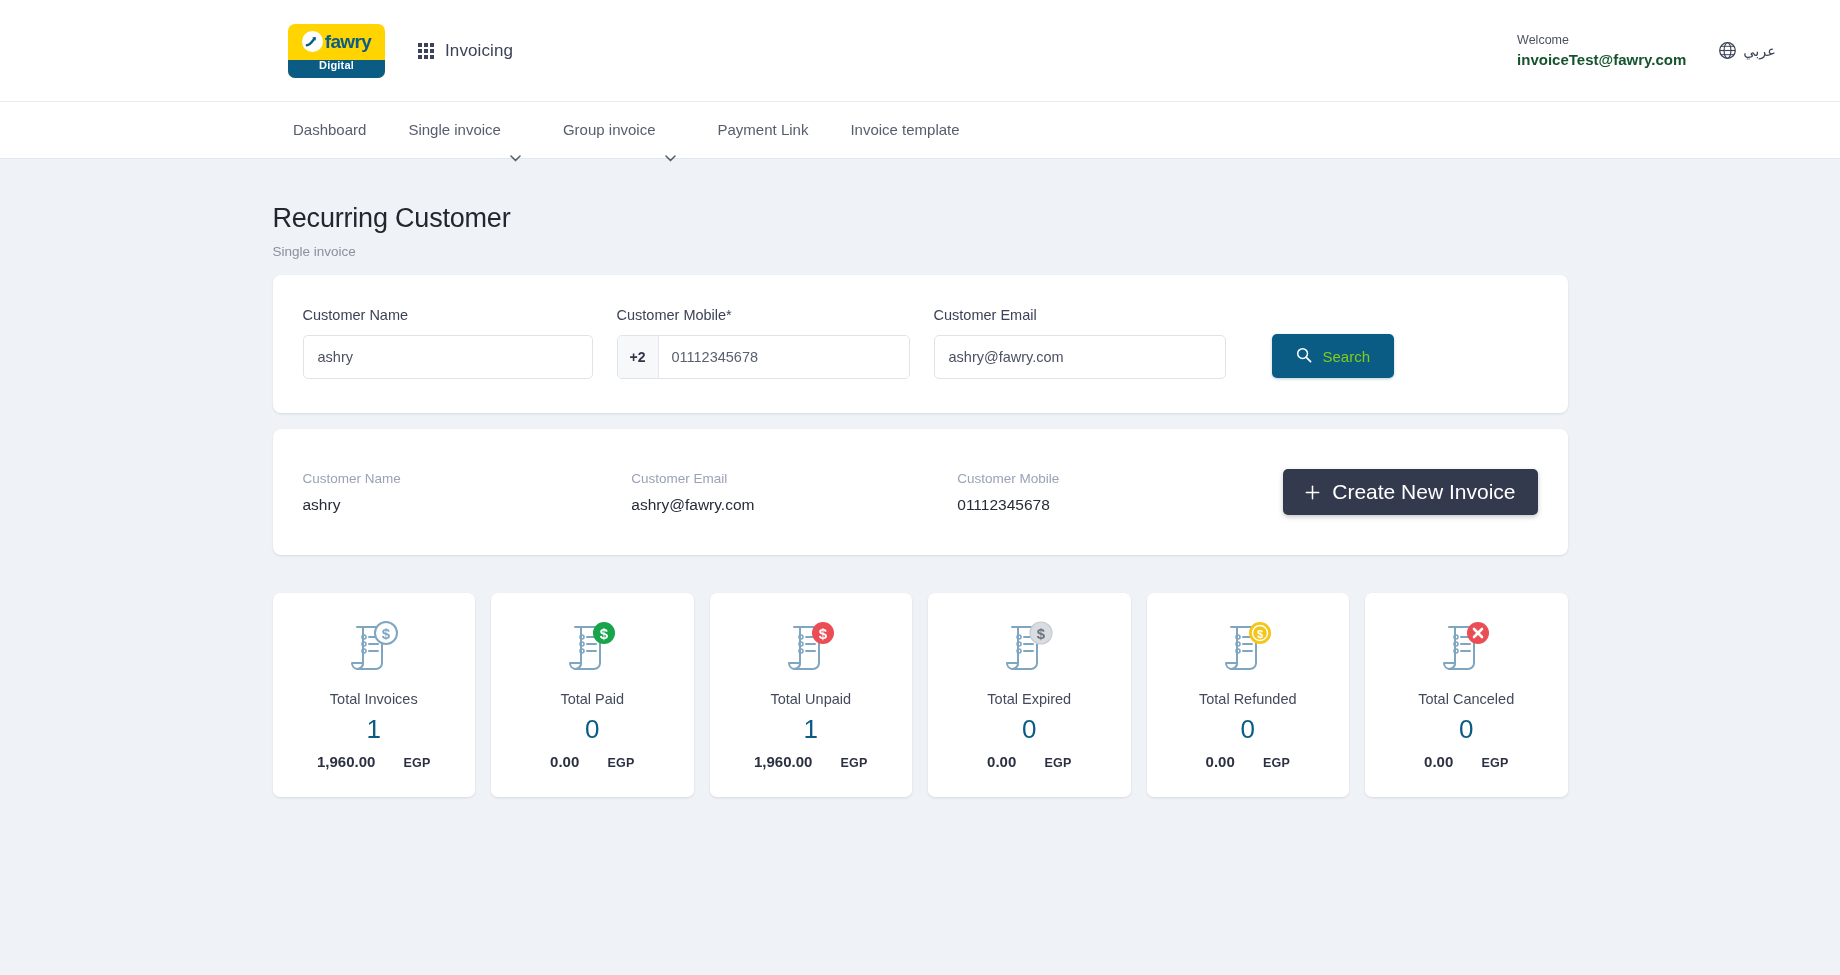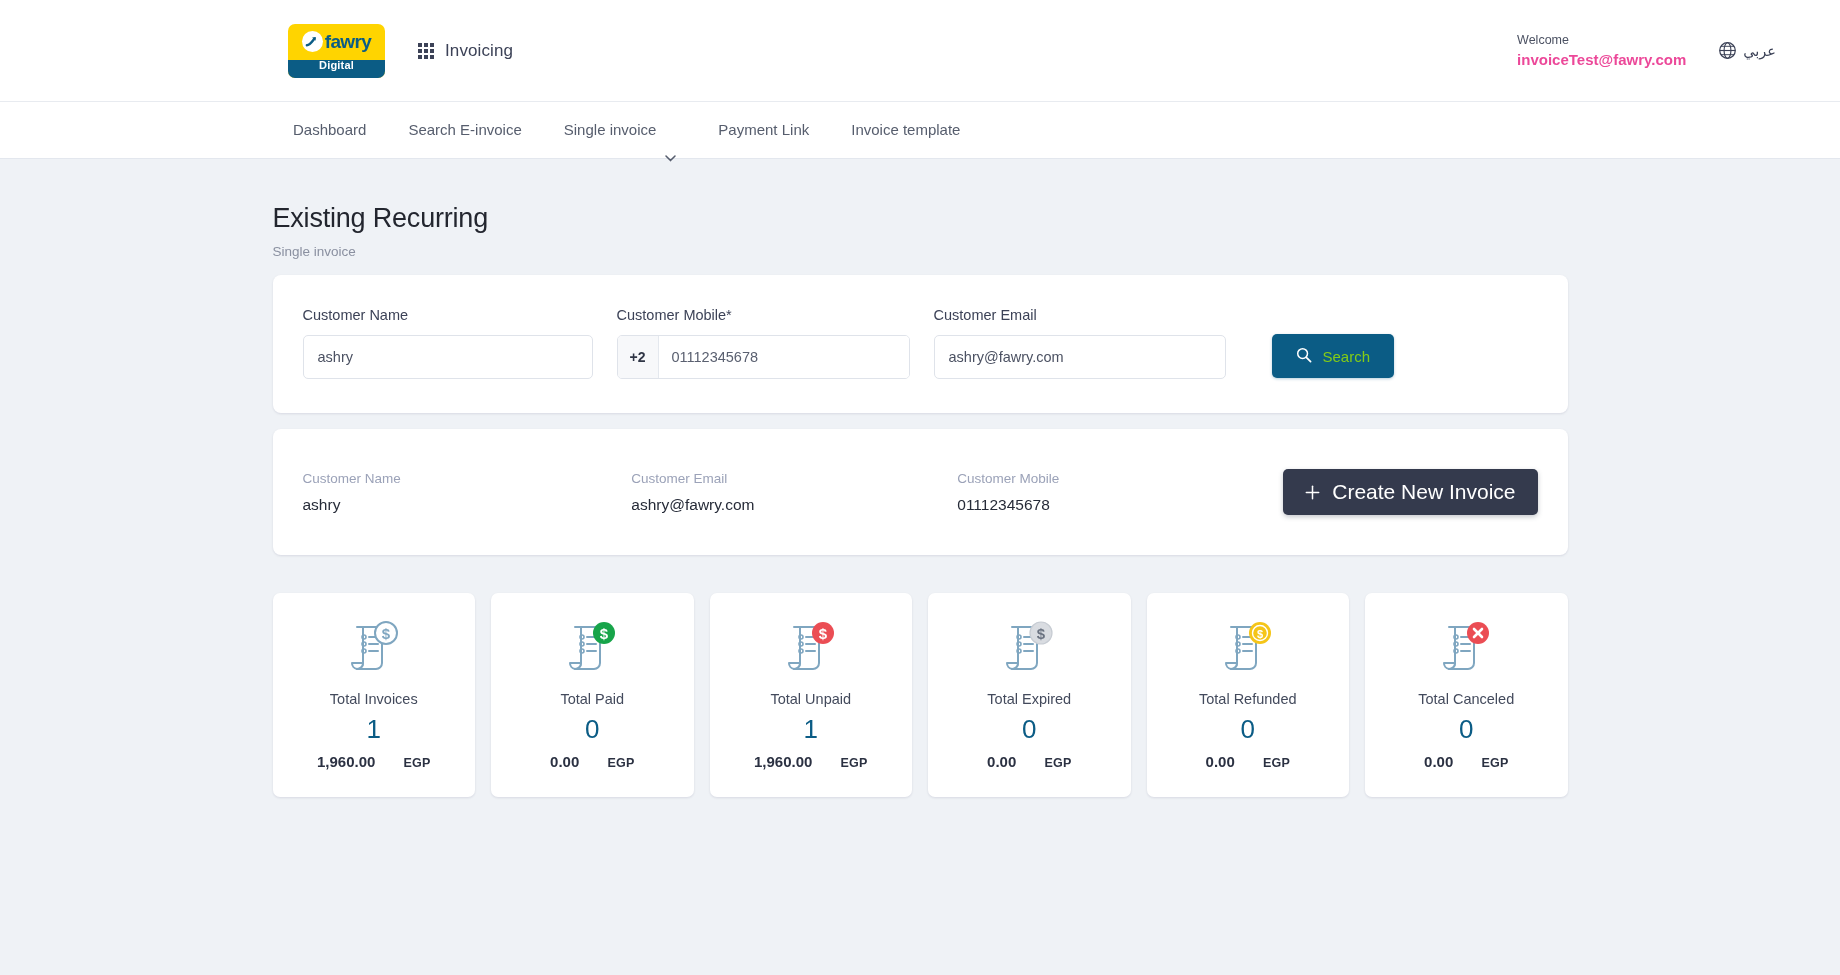--- a/index.html
+++ b/index.html
@@ -93,21 +93,21 @@
   }
 
   .header-right {
     margin-left: auto;
     display: flex;
     align-items: center;
     gap: 32px;
   }
   .welcome-block { text-align: left; line-height: 1.45; }
   .welcome-label { font-size: 12.5px; color: #4b5162; }
-  .welcome-user { font-size: 15px; color: #ec4899; font-weight: bold; }
+  .welcome-user { font-size: 15px; color: #14532d; font-weight: bold; }
   .lang-switch {
     display: flex;
     align-items: center;
     gap: 6px;
     cursor: pointer;
   }
   .globe { width: 19px; height: 19px; display: block; }
   .lang-text { font-size: 14.5px; color: #3c4257; direction: rtl; }
 
   
@@ -371,42 +371,47 @@
       <span class="lang-text">عربي</span>
     </div>
   </div>
 </div>
 
 <nav class="navbar">
   <div class="nav-item">
     <span>Dashboard</span>
   </div>
   <div class="nav-item">
-    <span>Search E-invoice</span>
-  </div>
-  <div class="nav-item">
     <span>Single invoice</span>
     <span class="caret">
       <svg width="11" height="7" viewBox="0 0 11 7" aria-hidden="true">
           <path d="M1 1 L5.5 5.6 L10 1" fill="none" stroke="#565d6d" stroke-width="1.5" stroke-linecap="round" stroke-linejoin="round"></path>
         </svg>
     </span>
   </div>
   <div class="nav-item">
+    <span>Group invoice</span>
+    <span class="caret">
+      <svg width="11" height="7" viewBox="0 0 11 7" aria-hidden="true">
+          <path d="M1 1 L5.5 5.6 L10 1" fill="none" stroke="#565d6d" stroke-width="1.5" stroke-linecap="round" stroke-linejoin="round"></path>
+        </svg>
+    </span>
+  </div>
+  <div class="nav-item">
     <span>Payment Link</span>
   </div>
   <div class="nav-item">
     <span>Invoice template</span>
   </div>
 </nav>
 
 <div class="main">
   <div class="container">
 
-    <h1 class="page-title">Existing Recurring</h1>
+    <h1 class="page-title">Recurring Customer</h1>
     <div class="page-subtitle">Single invoice</div>
 
     <div class="card search-card">
 
       <div class="field-group">
         <label class="field-label">Customer Name</label>
         <input class="text-input w-name" type="text" value="ashry" style="">
       </div>
 
       <div class="field-group">

